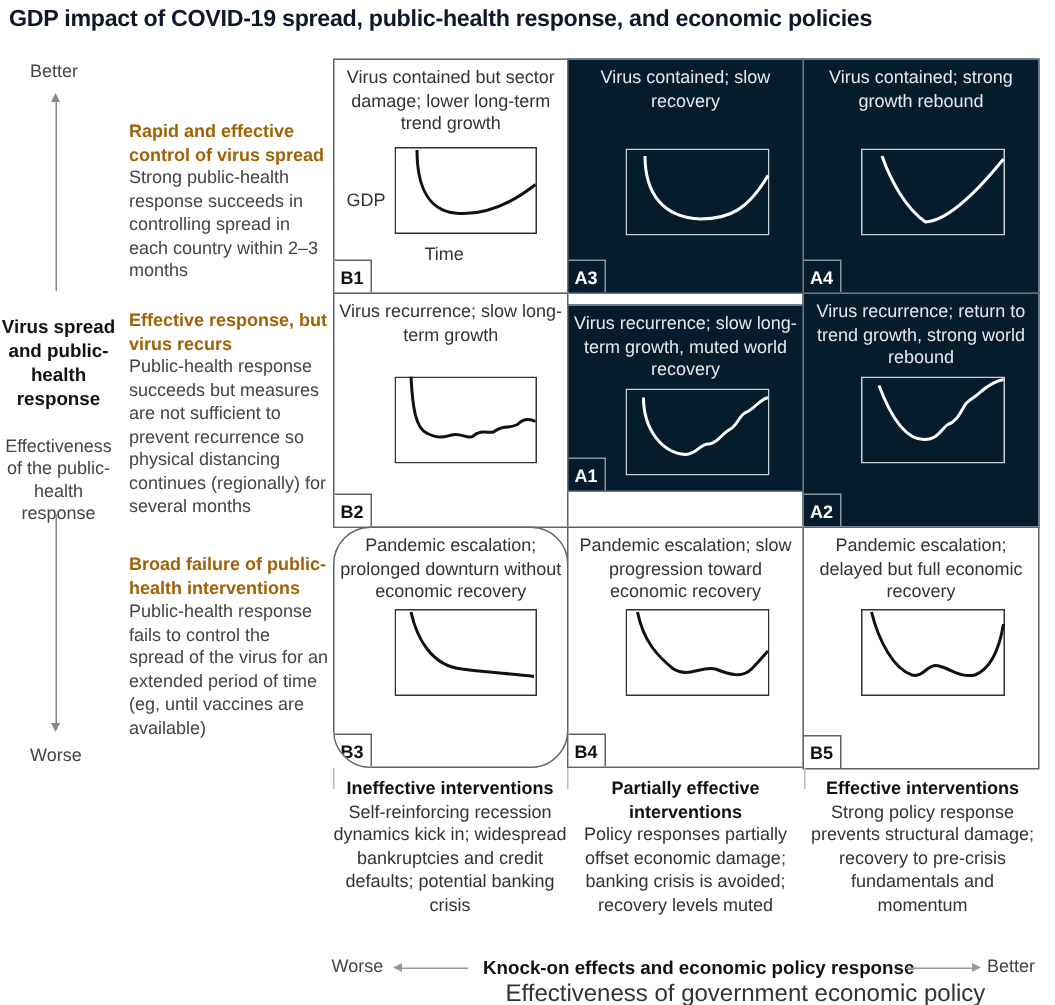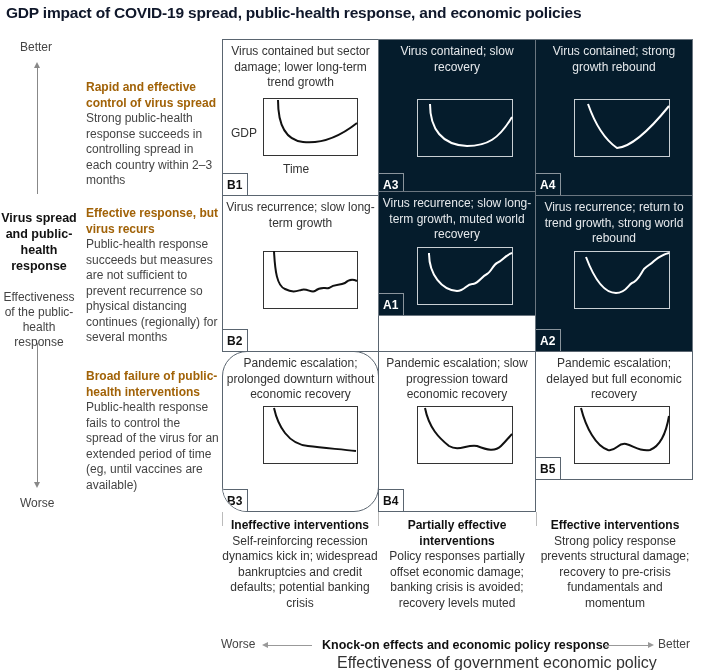--- a/index.html
+++ b/index.html
@@ -103,21 +103,21 @@
 
   <div class="cell light" style="left:0;top:156px;width:157px;height:157px;">
     <div class="caption">Virus recurrence; slow long-term growth</div>
     <svg class="mini" style="left:40px;top:55px;" width="95" height="58">
       <rect x="0.5" y="0.5" width="94" height="57" fill="none" stroke="#333" stroke-width="1"></rect>
       <path d="M11,0 C12,20 14,35 22,38 C30,42 34,40 38,39 C44,37 48,42 52,40 C58,35 62,38 66,37 C72,32 76,35 82,32 C86,28 90,28 94,30" fill="none" stroke="#111" stroke-width="2"></path>
     </svg>
     <div class="tag">B2</div>
   </div>
 
-  <div class="cell dark" style="left:156px;top:152px;width:158px;height:125px;padding-left:18px;">
+  <div class="cell dark" style="left:156px;top:164px;width:158px;height:125px;padding-left:18px;">
     <div class="caption">Virus recurrence; slow long-term growth, muted world recovery</div>
     <svg class="mini" style="left:38px;top:55px;" width="96" height="58">
       <rect x="0.5" y="0.5" width="95" height="57" fill="none" stroke="#c9cfd4" stroke-width="1"></rect>
       <path d="M12,6 C12,28 25,43 40,44 C48,44 50,36 56,37 C62,36 64,30 70,27 C74,25 76,18 80,16 C86,14 88,8 95,6" fill="none" stroke="#ffffff" stroke-width="2"></path>
     </svg>
     <div class="tag">A1</div>
   </div>
 
   <div class="cell dark" style="left:313px;top:156px;width:158px;height:157px;">
     <div class="caption">Virus recurrence; return to trend growth, strong world rebound</div>
@@ -139,21 +139,21 @@
 
   <div class="cell light" style="left:156px;top:312px;width:158px;height:161px;">
     <div class="caption">Pandemic escalation; slow progression toward economic recovery</div>
     <svg class="mini" style="left:38px;top:54px;" width="96" height="58">
       <rect x="0.5" y="0.5" width="95" height="57" fill="none" stroke="#333" stroke-width="1"></rect>
       <path d="M8,2 C12,22 22,32 32,40 C42,46 50,38 60,40 C70,44 78,46 84,40 C90,34 93,30 95,28" fill="none" stroke="#111" stroke-width="2"></path>
     </svg>
     <div class="tag">B4</div>
   </div>
 
-  <div class="cell light" style="left:313px;top:312px;width:158px;height:129px;">
+  <div class="cell light" style="left:313px;top:312px;width:158px;height:162px;">
     <div class="caption">Pandemic escalation; delayed but full economic recovery</div>
     <svg class="mini" style="left:38px;top:54px;" width="96" height="58">
       <rect x="0.5" y="0.5" width="95" height="57" fill="none" stroke="#333" stroke-width="1"></rect>
       <path d="M7,2 C12,22 22,40 34,44 C42,46 44,36 52,38 C60,40 66,46 76,44 C86,40 92,28 95,10" fill="none" stroke="#111" stroke-width="2"></path>
     </svg>
     <div class="tag">B5</div>
   </div>
 </div>
 
 <div class="col-tick" style="left:222px;"></div>

